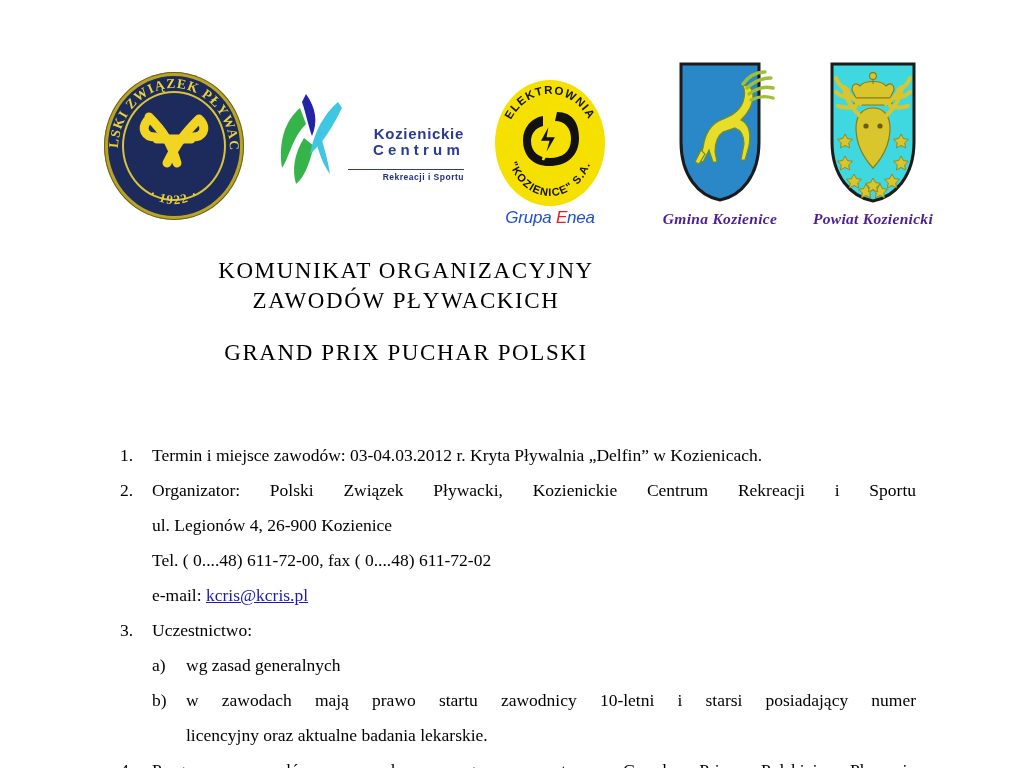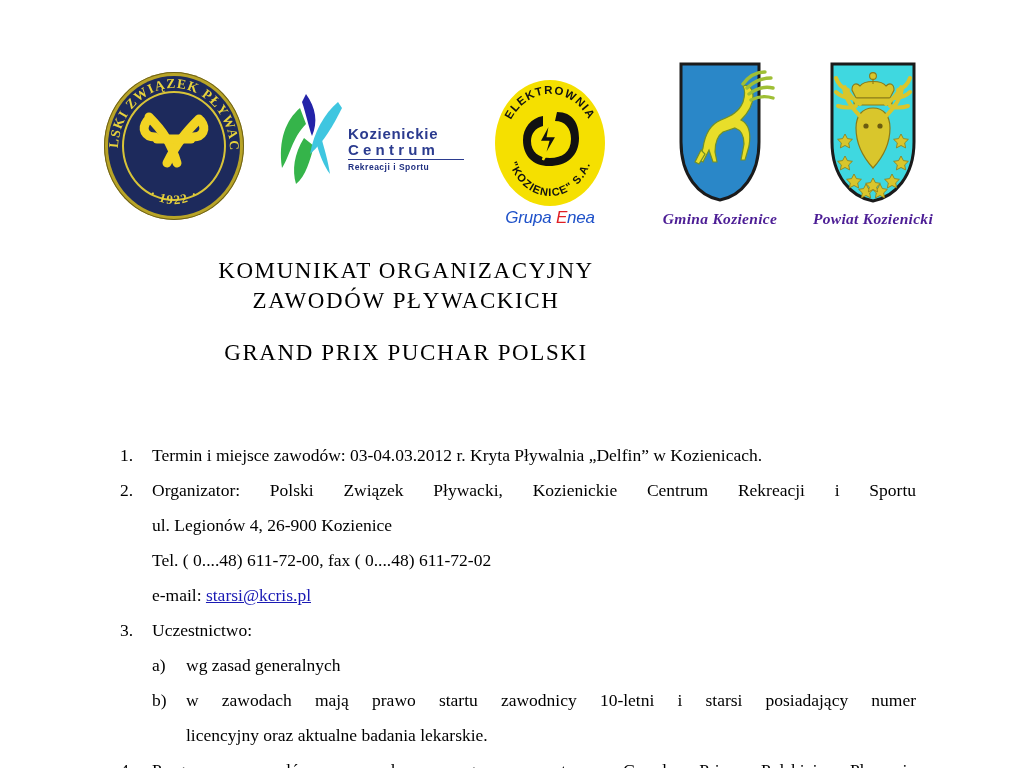--- a/index.html
+++ b/index.html
@@ -90,37 +90,37 @@
     top: 2px;
     width: 76px;
     height: 110px;
   }
   .kcris-mark svg { display:block; width:100%; height:100%; }
   .kcris-text {
     position: absolute;
     left: 72px;
     top: 44px;
     width: 116px;
-    text-align: left;
+    text-align: right;
     font-family: "Liberation Sans", "DejaVu Sans", sans-serif;
     color: #2b3b8f;
   }
   .kcris-l1 {
     font-size: 15px;
     font-weight: bold;
     letter-spacing: 0.7px;
     line-height: 1.05;
   }
   .kcris-l2 {
     font-size: 15px;
     font-weight: bold;
     letter-spacing: 4.2px;
     line-height: 1.05;
     border-bottom: 1.5px solid #2b3b8f;
-    padding-bottom: 1px;
+    padding-bottom: 11px;
   }
   .kcris-l3 {
     font-size: 8.5px;
     font-weight: bold;
     letter-spacing: 0.5px;
     margin-top: 2px;
     color: #1f2f80;
   }
 
   
@@ -414,21 +414,21 @@
     </div>
 
     <div class="li">
       <span class="li-marker">2.</span>
       <div class="li-text-just">Organizator: Polski Związek Pływacki, Kozienickie Centrum Rekreacji i Sportu</div>
     </div>
     <div class="cont-line">ul. Legionów 4, 26-900 Kozienice</div>
     <div class="cont-line">Tel. ( 0....48) 611-72-00, fax ( 0....48) 611-72-02</div>
     <div class="cont-line">
       <span>e-mail:</span>
-      <a class="email-link" href="#">starsi@kcris.pl</a>
+      <a class="email-link" href="#">kcris@kcris.pl</a>
     </div>
 
     <div class="li">
       <span class="li-marker">3.</span>
       <span>Uczestnictwo:</span>
     </div>
     <div class="sub">
       <span class="sub-marker">a)</span>
       <span>wg zasad generalnych</span>
     </div>

